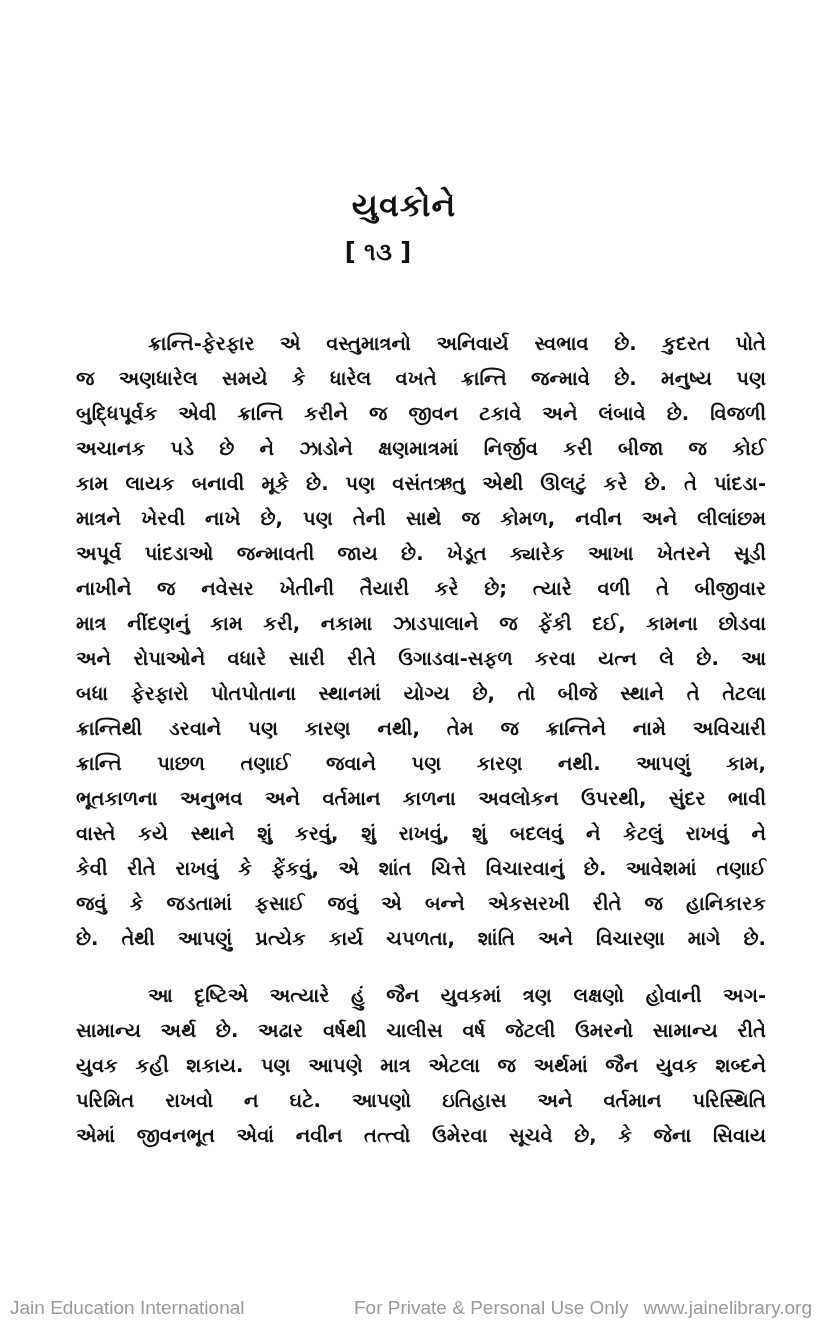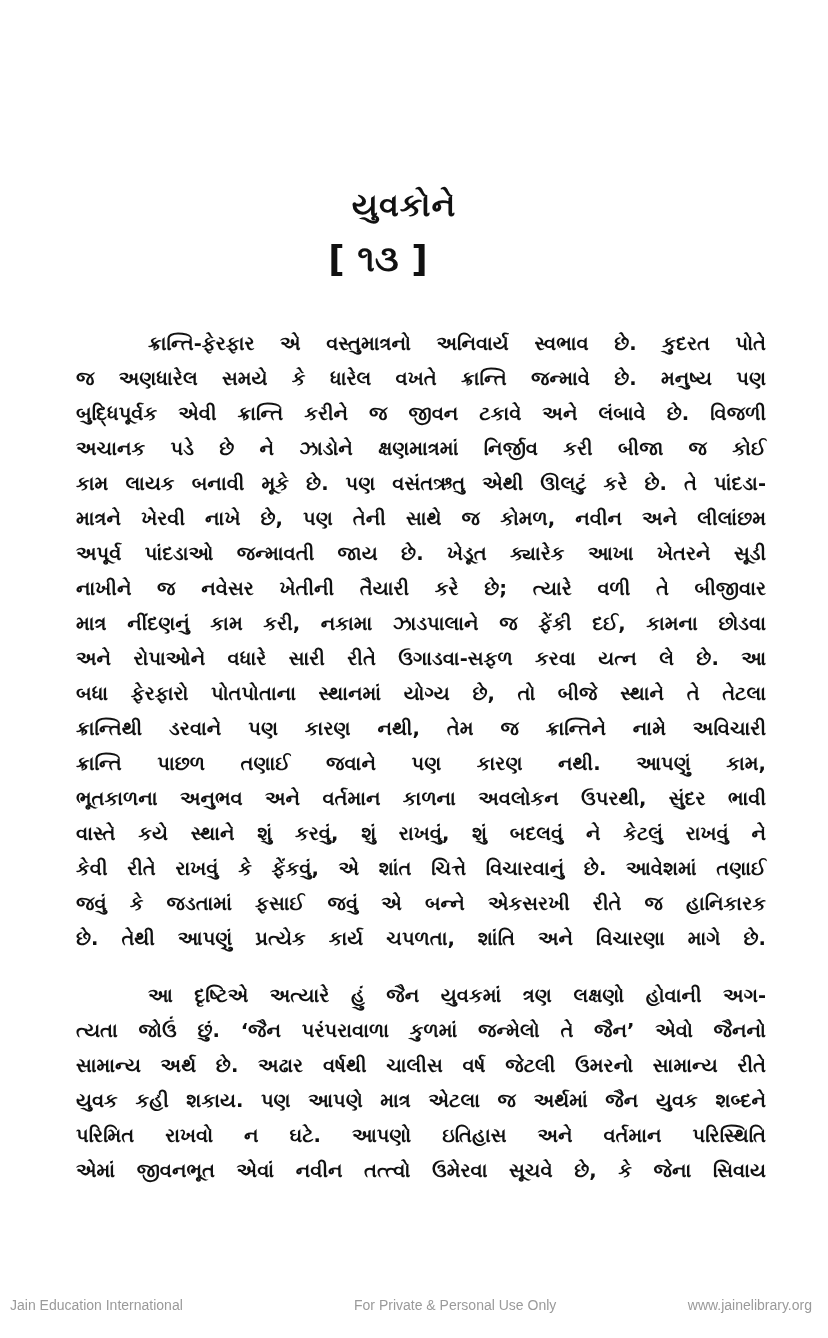--- a/index.html
+++ b/index.html
@@ -7,36 +7,36 @@
     width: 828px; height: 1338px; background: #ffffff;
     position: relative; overflow: hidden;
     font-family: "DejaVu Sans", sans-serif; color: #111;
   }
   .page-title {
     position: absolute; top: 186px; left: 0; width: 808px;
     text-align: center; font-size: 32px; font-weight: bold; letter-spacing: 1px;
   }
   .chapter-number {
     position: absolute; top: 238px; left: 0; width: 756px;
-    text-align: center; font-size: 36px; font-weight: bold;
+    text-align: center; font-size: 24px; font-weight: bold;
   }
   .body-text {
     position: absolute; left: 76px; width: 690px; top: 326px;
     font-size: 19.5px;
   }
   .line {
     height: 35px; line-height: 35px; white-space: nowrap;
     text-align: justify; text-align-last: justify; font-weight: bold;
   }
   .line.indent { padding-left: 72px; }
   .line.last { text-align-last: justify; }
   .para-gap { height: 22px; }
   .footer {
     position: absolute; top: 1297px; left: 0; width: 828px; height: 20px;
-    font-family: "Liberation Sans", sans-serif; font-size: 14px; color: #9a9a9a;
+    font-family: "Liberation Sans", sans-serif; font-size: 19px; color: #9a9a9a;
   }
   .footer span { position: absolute; top: 0; }
   .footer .f-left { left: 10px; }
   .footer .f-center { left: 330px; margin-left: 24px; }
   .footer .f-right { right: 16px; }
 </style>
 </head>
 <body>
 
 <div class="page-title">યુવકોને</div>
@@ -59,21 +59,20 @@
     <div class="line">ક્રાન્તિ પાછળ તણાઈ જવાને પણ કારણ નથી. આપણું કામ,</div>
     <div class="line">ભૂતકાળના અનુભવ અને વર્તમાન કાળના અવલોકન ઉપરથી, સુંદર ભાવી</div>
     <div class="line">વાસ્તે કયે સ્થાને શું કરવું, શું રાખવું, શું બદલવું ને કેટલું રાખવું ને</div>
     <div class="line">કેવી રીતે રાખવું કે ફેંકવું, એ શાંત ચિત્તે વિચારવાનું છે. આવેશમાં તણાઈ</div>
     <div class="line">જવું કે જડતામાં ફસાઈ જવું એ બન્ને એકસરખી રીતે જ હાનિકારક</div>
     <div class="line last">છે. તેથી આપણું પ્રત્યેક કાર્ય ચપળતા, શાંતિ અને વિચારણા માગે છે.</div>
   </div>
   <div class="para-gap"></div>
   <div>
     <div class="line indent">આ દૃષ્ટિએ અત્યારે હું જૈન યુવકમાં ત્રણ લક્ષણો હોવાની અગ-</div>
-    <div class="line">ત્યતા જોઉં છું. ‘જૈન પરંપરાવાળા કુળમાં જન્મેલો તે જૈન’ એવો જૈનનો</div>
     <div class="line">સામાન્ય અર્થ છે. અઢાર વર્ષથી ચાલીસ વર્ષ જેટલી ઉમરનો સામાન્ય રીતે</div>
     <div class="line">યુવક કહી શકાય. પણ આપણે માત્ર એટલા જ અર્થમાં જૈન યુવક શબ્દને</div>
     <div class="line">પરિમિત રાખવો ન ઘટે. આપણો ઇતિહાસ અને વર્તમાન પરિસ્થિતિ</div>
     <div class="line">એમાં જીવનભૂત એવાં નવીન તત્ત્વો ઉમેરવા સૂચવે છે, કે જેના સિવાય</div>
   </div>
 </div>
 
 <div class="footer">
   <span class="f-left">Jain Education International</span>
   <span class="f-center">For Private &amp; Personal Use Only</span>

